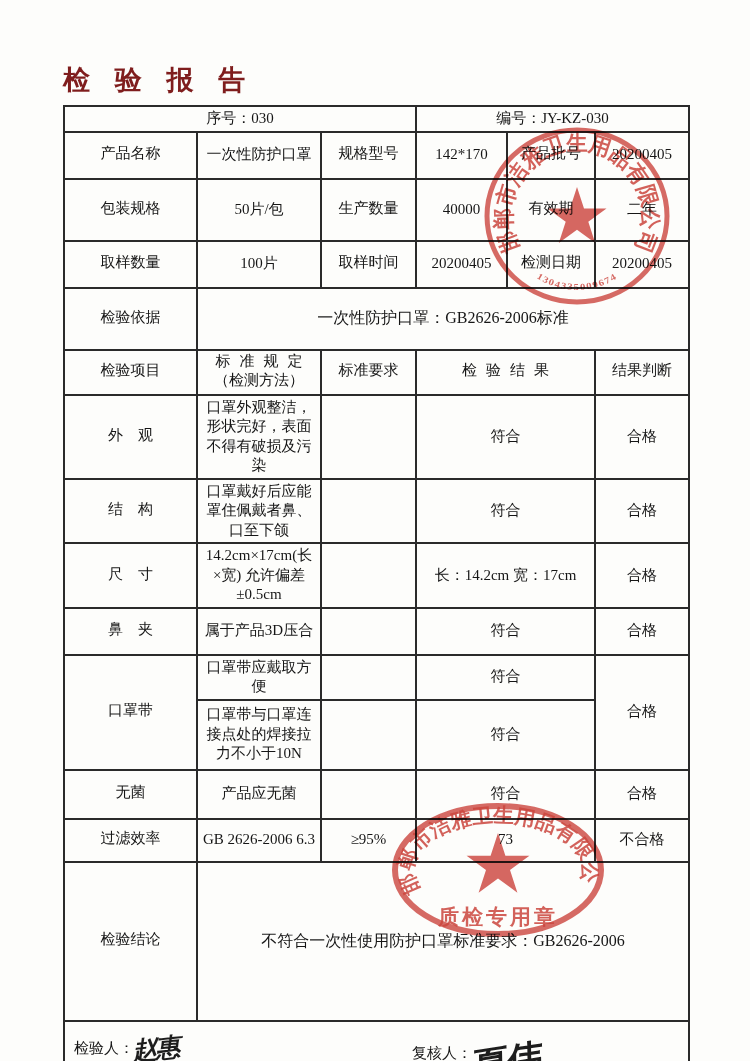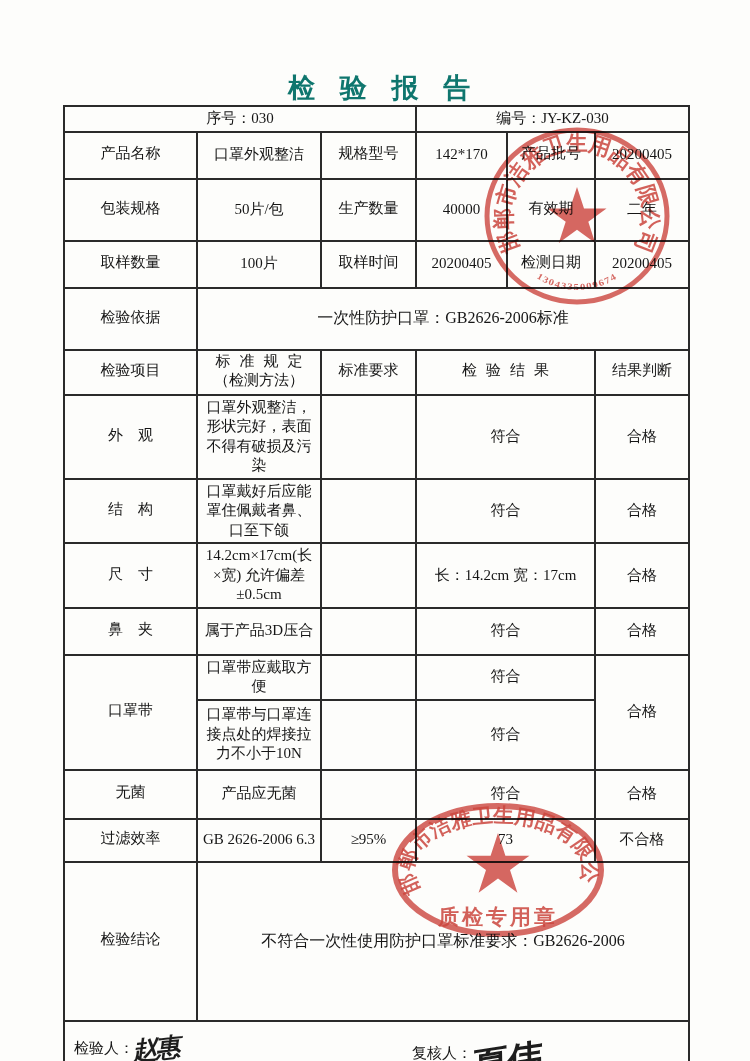--- a/index.html
+++ b/index.html
@@ -7,23 +7,23 @@
   .page{
     position:relative;
     width:750px;height:1061px;
     background:#fdfdfb;
     font-family:"Liberation Serif","DejaVu Serif",serif;
     color:#181818;
     overflow:hidden;
   }
   .doc-title{
     position:absolute;left:63px;top:62px;width:625px;
-    margin:8px;text-align:center;
+    margin:0;text-align:left;
     font-size:27px;font-weight:bold;letter-spacing:9px;
-    color:#0f766e;
+    color:#7f1d1d;
   }
   table.report{
     position:absolute;left:63px;top:105px;width:625px;
     border-collapse:collapse;table-layout:fixed;
     color:#161616;
   }
   table.report td{
     border:2px solid #2a2a2a;
     text-align:center;vertical-align:middle;
     font-size:15px;line-height:1.3;
@@ -81,21 +81,21 @@
     </colgroup>
     <tbody>
 
       <tr class="h36">
         <td colspan="3" class="left"><span>序号：</span><span>030</span></td>
         <td colspan="3" class="left"><span>编号：</span><span>JY-KZ-030</span></td>
       </tr>
 
       <tr class="h47">
         <td class="lbl">产品名称</td>
-        <td>口罩外观整洁</td>
+        <td>一次性防护口罩</td>
         <td class="lbl">规格型号</td>
         <td>142*170</td>
         <td class="lbl">产品批号</td>
         <td>20200405</td>
       </tr>
 
       <tr class="h48">
         <td class="lbl">包装规格</td>
         <td>50片/包</td>
         <td class="lbl">生产数量</td>

